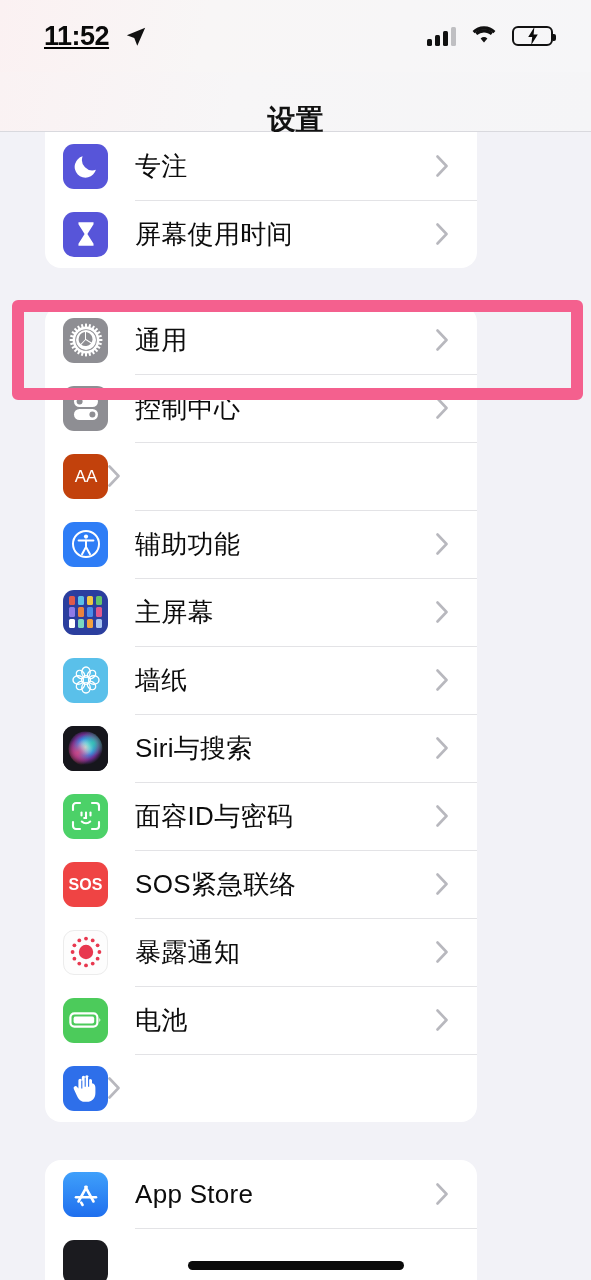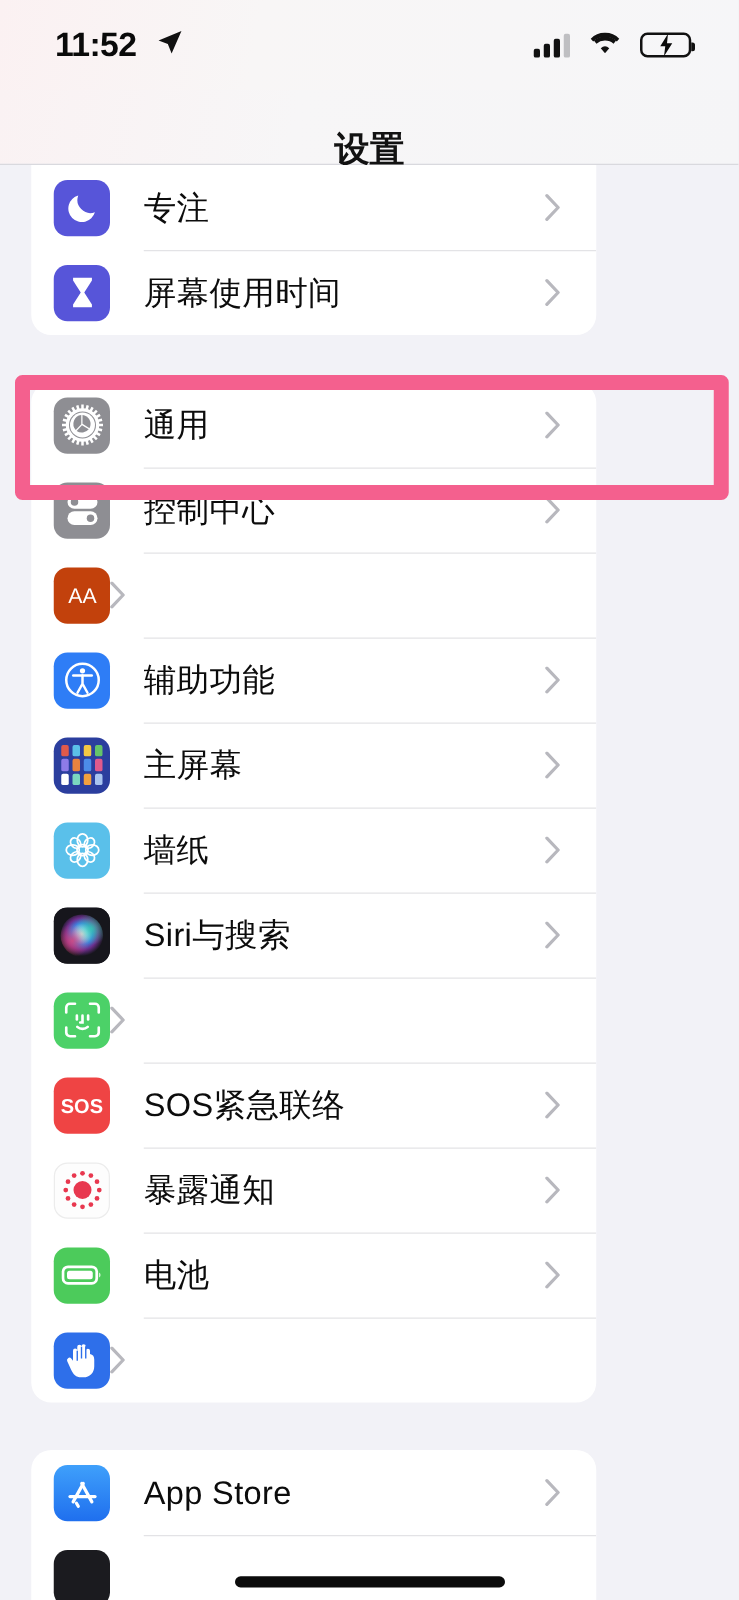--- a/index.html
+++ b/index.html
@@ -16,21 +16,21 @@
     overflow:hidden;
   }
 
   
   #statusbar {
     position:absolute; top:0; left:0; width:591px; height:72px;
     background:linear-gradient(100deg,#FBF1F2 0%,#F8F6F6 35%,#F6F6F8 100%);
     display:flex; align-items:center; justify-content:space-between;
     padding:0 38px 0 44px;
   }
-  .sb-left { display:flex; align-items:center; gap:16px; }
+  .sb-left { display:flex; align-items:flex-end; gap:16px;text-decoration:underline; }
   #clock { font-size:27px; font-weight:bold; color:#0A0A0A; letter-spacing:-0.5px; }
   .sb-right { display:flex; align-items:center; gap:15px; }
 
   
   .signal { display:flex; align-items:flex-end; gap:3px; height:20px; }
   .signal i { display:block; width:5px; background:#111; border-radius:1.5px; }
   .signal i:nth-child(1){ height:7px; }
   .signal i:nth-child(2){ height:11px; }
   .signal i:nth-child(3){ height:15px; }
   .signal i:nth-child(4){ height:19px; background:#BFBFC2; }
@@ -47,21 +47,21 @@
   
   #navbar {
     position:absolute; top:72px; left:0; width:591px; height:60px;
     background:linear-gradient(100deg,#FAF2F3 0%,#F7F6F7 40%,#F5F5F7 100%);
     display:flex; align-items:center; justify-content:center;
     border-bottom:1px solid #D9D9DE;
   }
   #navtitle { font-size:28px; font-weight:bold; color:#121212;margin-top:36px; }
 
   
-  #scroll { position:absolute; top:132px; left:0; width:502px; height:1148px; }
+  #scroll { position:absolute; top:132px; left:0; width:502px; height:1148px;padding-left:20px; }
   .card {
     background:#FFFFFF;
     margin:0 25px;
     border-radius:16px;
     overflow:hidden;
   }
   .group-gap { height:38px; }
   .row {
     position:relative;
     display:flex; align-items:center;
@@ -381,20 +381,21 @@
               <path d="M22 3 H26 A3 3 0 0 1 29 6 V10"></path>
               <path d="M29 22 V26 A3 3 0 0 1 26 29 H22"></path>
               <path d="M10 29 H6 A3 3 0 0 1 3 26 V22"></path>
               <path d="M11.5 12.5 V15.5"></path>
               <path d="M20.5 12.5 V15.5"></path>
               <path d="M16 12.5 V18 H14.2"></path>
               <path d="M11.8 21.5 A6.2 6.2 0 0 0 20.2 21.5"></path>
             </g>
           </svg>
         </span>
+        <span class="label">面容ID与密码</span>
         <span class="chev">
           <svg width="13" height="22" viewBox="0 0 13 22">
               <path d="M1.5 1.5 L10.5 11 L1.5 20.5" fill="none" stroke="#B8B8BE" stroke-width="2.6" stroke-linecap="round" stroke-linejoin="round"></path>
             </svg>
         </span>
       </div>
 
       <div class="row">
         <span class="icon" style="background:#ef4444">
           <svg width="45" height="24" viewBox="0 0 45 24">

